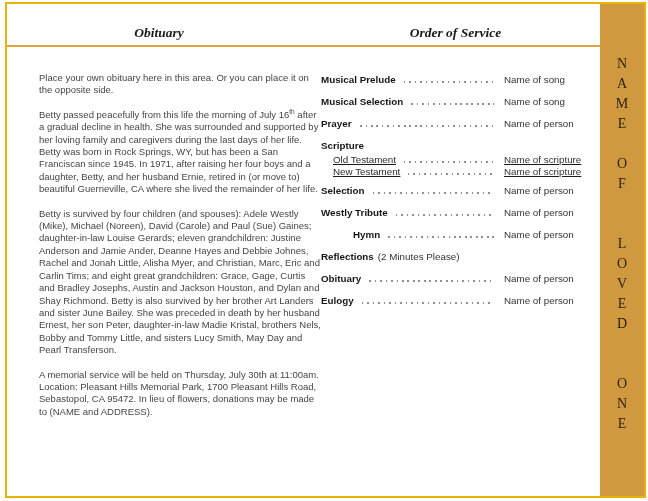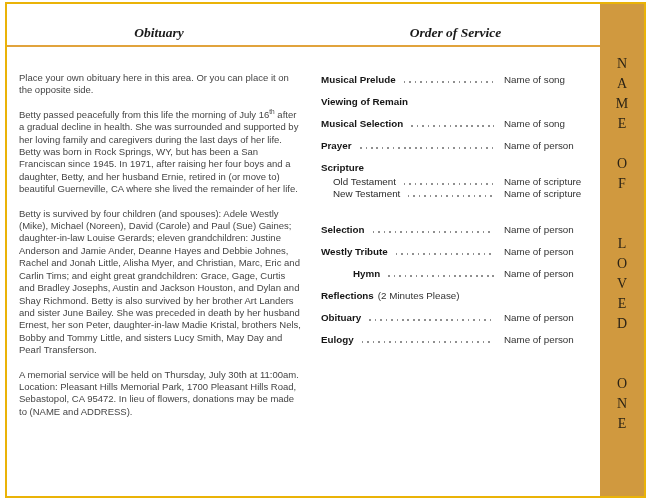--- a/index.html
+++ b/index.html
@@ -46,21 +46,21 @@
     padding-bottom: 4px;
     text-align: center;
   }
   .header .t-left  { width: 304px; }
   .header .t-right { flex: 1; }
 
   .content { display: flex; }
 
   .col-left {
     width: 304px;
-    padding: 25px 0 0 12px;
+    padding: 25px 0 0 32px;
   }
   .col-left p {
     width: 282px;
     font-size: 9.5px;
     line-height: 12.4px;
     color: #454545;
     margin-bottom: 12px;
   }
   .col-left sup { font-size: 6.5px; vertical-align: super; line-height: 0; }
 
@@ -80,28 +80,29 @@
   .row .suffix { font-weight: normal; color: #333; margin-left: 4px; white-space: nowrap; }
   .dots {
     flex: 1 1 auto;
     height: 1.6px;
     align-self: flex-end;
     margin: 0 10px 3px 8px;
     background-image: repeating-linear-gradient(to right, #8f8f8f 0, #8f8f8f 1.5px, transparent 1.5px, transparent 5.5px);
   }
   .value { flex: 0 0 86px; font-weight: normal; color: #333; white-space: nowrap; }
 
-  .group { margin-bottom: 23px; }
+  .group { margin-bottom: 6px; }
   .group .group-label { font-weight: bold; font-size: 9.8px; line-height: 13px; color: #161616; }
   .sub-row {
     display: flex;
     align-items: flex-end;
     font-size: 9.8px;
     line-height: 12px;
     margin: 0 0 0 12px;
+    text-decoration: underline;
   }
   .sub-row .label { font-weight: normal; white-space: nowrap; color: #2a2a2a; }
 </style>
 </head>
 <body>
 
 <div class="page">
 
   <div class="inner">
 
@@ -121,23 +122,20 @@
 
       <div class="col-right">
 
         <div class="row">
           <span class="label">Musical Prelude</span>
           <span class="dots"></span>
           <span class="value">Name of song</span>
         </div>
 
 
-        <div class="row">
-          <span class="label">Viewing of Remain</span>
-        </div>
 
 
         <div class="row">
           <span class="label">Musical Selection</span>
           <span class="dots"></span>
           <span class="value">Name of song</span>
         </div>
 
         <div class="row" style="margin-top:3px;">
           <span class="label">Prayer</span>

